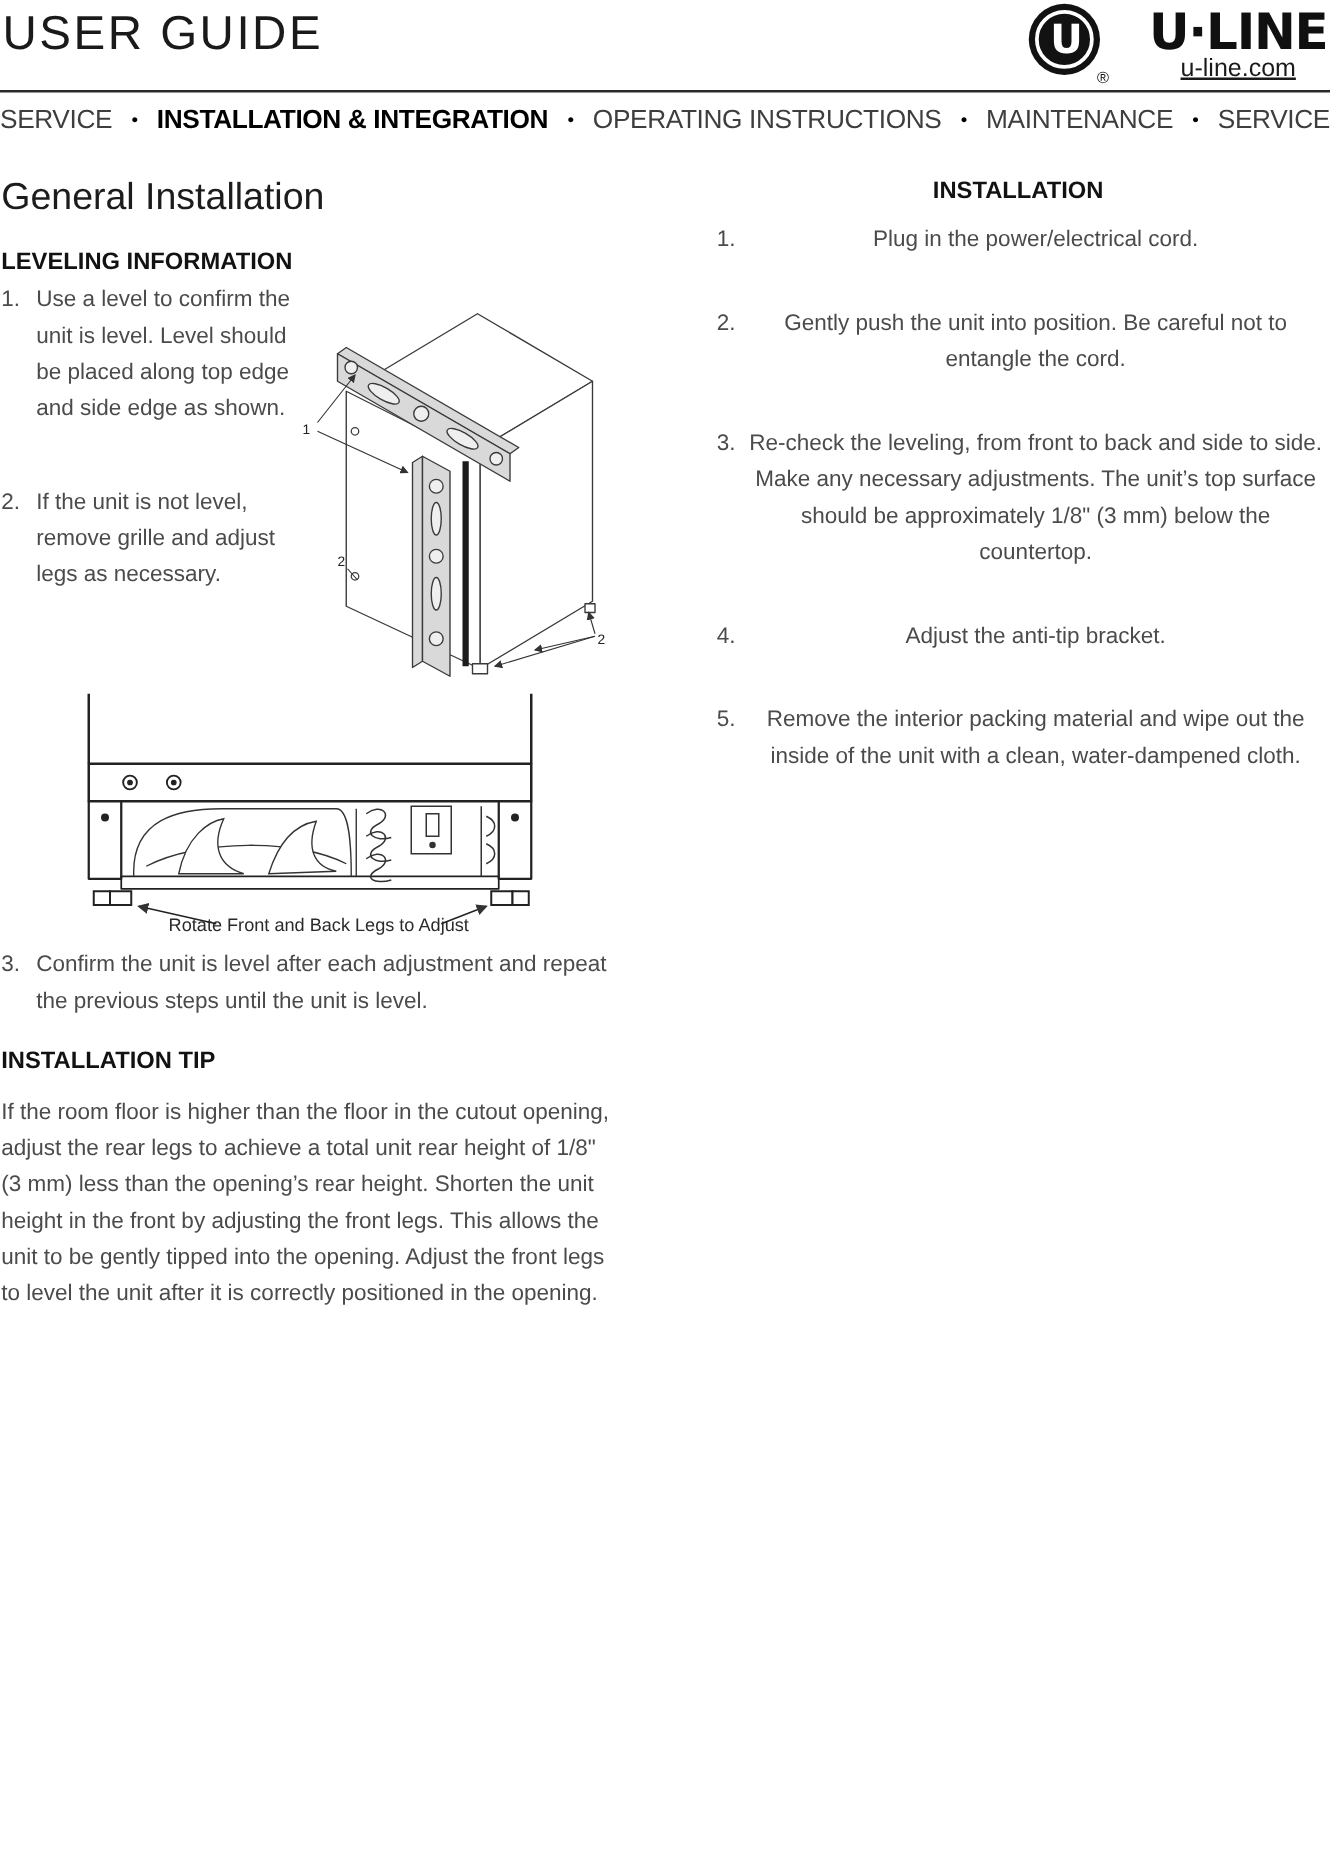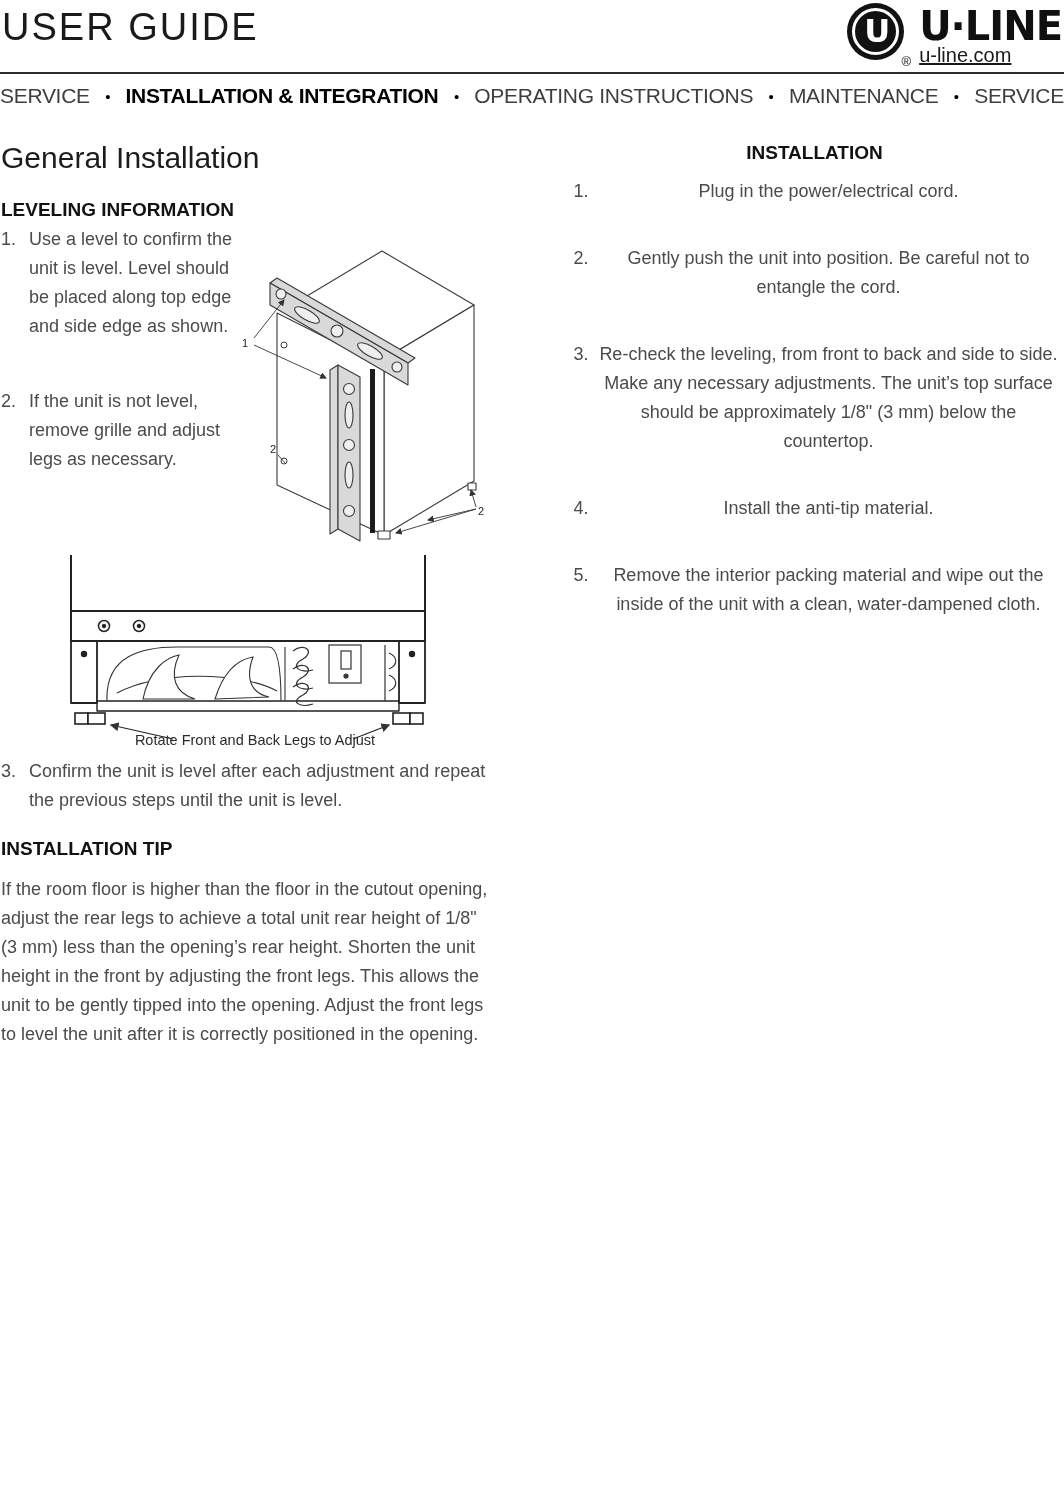--- a/index.html
+++ b/index.html
@@ -12,21 +12,21 @@
     position:absolute; top:6px; left:2px;
     font-size:38px; font-weight:300; letter-spacing:2px; color:#1a1a1a;
   }
   .logo { position:absolute; top:3px; right:2px; display:flex; align-items:flex-start; }
   .logo-mark { position:relative; width:60px; height:60px; margin-right:12px; }
   .logo-circle { position:absolute; top:0; left:0; width:57px; height:57px; border-radius:50%; background:#121212; }
   .logo-ring { position:absolute; top:5px; left:5px; width:47px; height:47px; border:3px solid #fff; border-radius:50%; }
   .logo-u { position:absolute; top:50%; left:50%; transform:translate(-50%,-54%);
     color:#fff; font-weight:700; font-size:32px; font-family:"DejaVu Sans",sans-serif; }
   .logo-reg { position:absolute; bottom:-6px; right:-4px; font-size:13px; color:#121212; }
-  .logo-text { text-align:left; padding-top:2px; }
+  .logo-text { text-align:center; padding-top:2px;margin-left:24px; }
   .logo-brand { font-size:40px; line-height:42px; font-weight:700; letter-spacing:-1px; color:#101010;
     font-family:"DejaVu Sans",sans-serif; }
   .logo-site { font-size:20px; line-height:20px; color:#1a1a1a; margin-top:-2px;text-decoration:underline; }
 
   .header-rule { position:absolute; top:72px; left:0; width:1064px; border-top:2px solid #2a2a2a; }
 
   .nav { position:absolute; top:84px; left:0; width:1064px; display:flex;
     justify-content:space-between; align-items:center;
     font-size:21px; letter-spacing:-0.3px; color:#3e3e3e; }
   .nav-item.active { font-weight:700; color:#000; }
@@ -235,21 +235,21 @@
     <div class="step r-step">
       <span class="step-num">2.</span>
       <span class="step-text">Gently push the unit into position. Be careful not to entangle the cord.</span>
     </div>
     <div class="step r-step">
       <span class="step-num">3.</span>
       <span class="step-text">Re-check the leveling, from front to back and side to side. Make any necessary adjustments. The unit’s top surface should be approximately 1/8" (3 mm) below the countertop.</span>
     </div>
     <div class="step r-step">
       <span class="step-num">4.</span>
-      <span class="step-text">Install the anti-tip material.</span>
+      <span class="step-text">Adjust the anti-tip bracket.</span>
     </div>
     <div class="step r-step">
       <span class="step-num">5.</span>
       <span class="step-text">Remove the interior packing material and wipe out the inside of the unit with a clean, water-dampened cloth.</span>
     </div>
   </div>
 
   <div class="footer-rule"></div>
   <div class="footer-text">General Installation 1</div>
 

